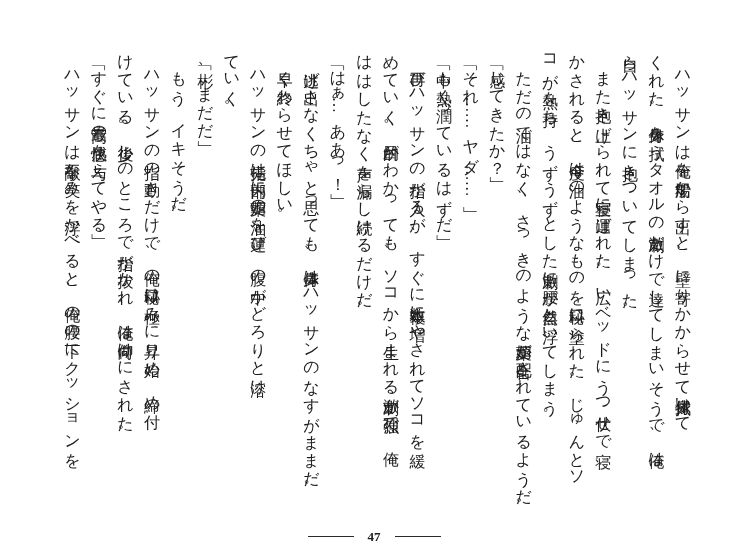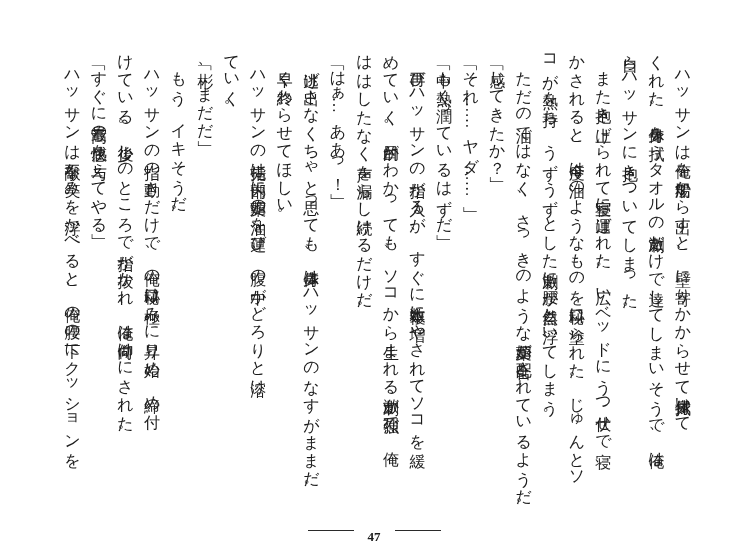--- a/index.html
+++ b/index.html
@@ -33,20 +33,21 @@
   }
   .text-column.indent {
     text-indent: 16px;
   }
   .footer {
     position: absolute;
     left: 0;
     right: 0;
     bottom: 17px;
     display: flex;
+    align-items: center;
     justify-content: center;
     gap: 14px;
   }
   .footer-rule {
     width: 46px;
     height: 1px;
     background: #2a2a2a;
   }
   .page-number {
     font-size: 13px;

